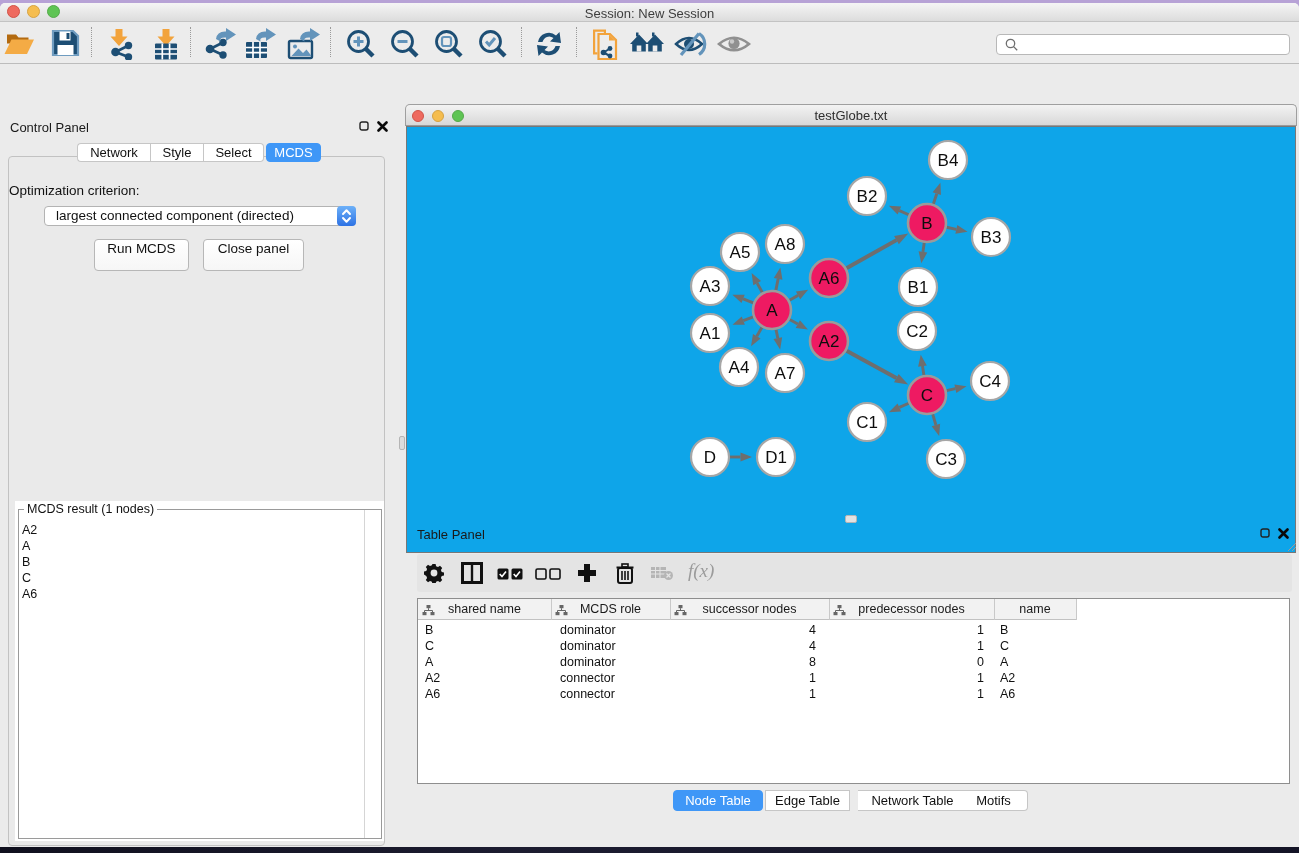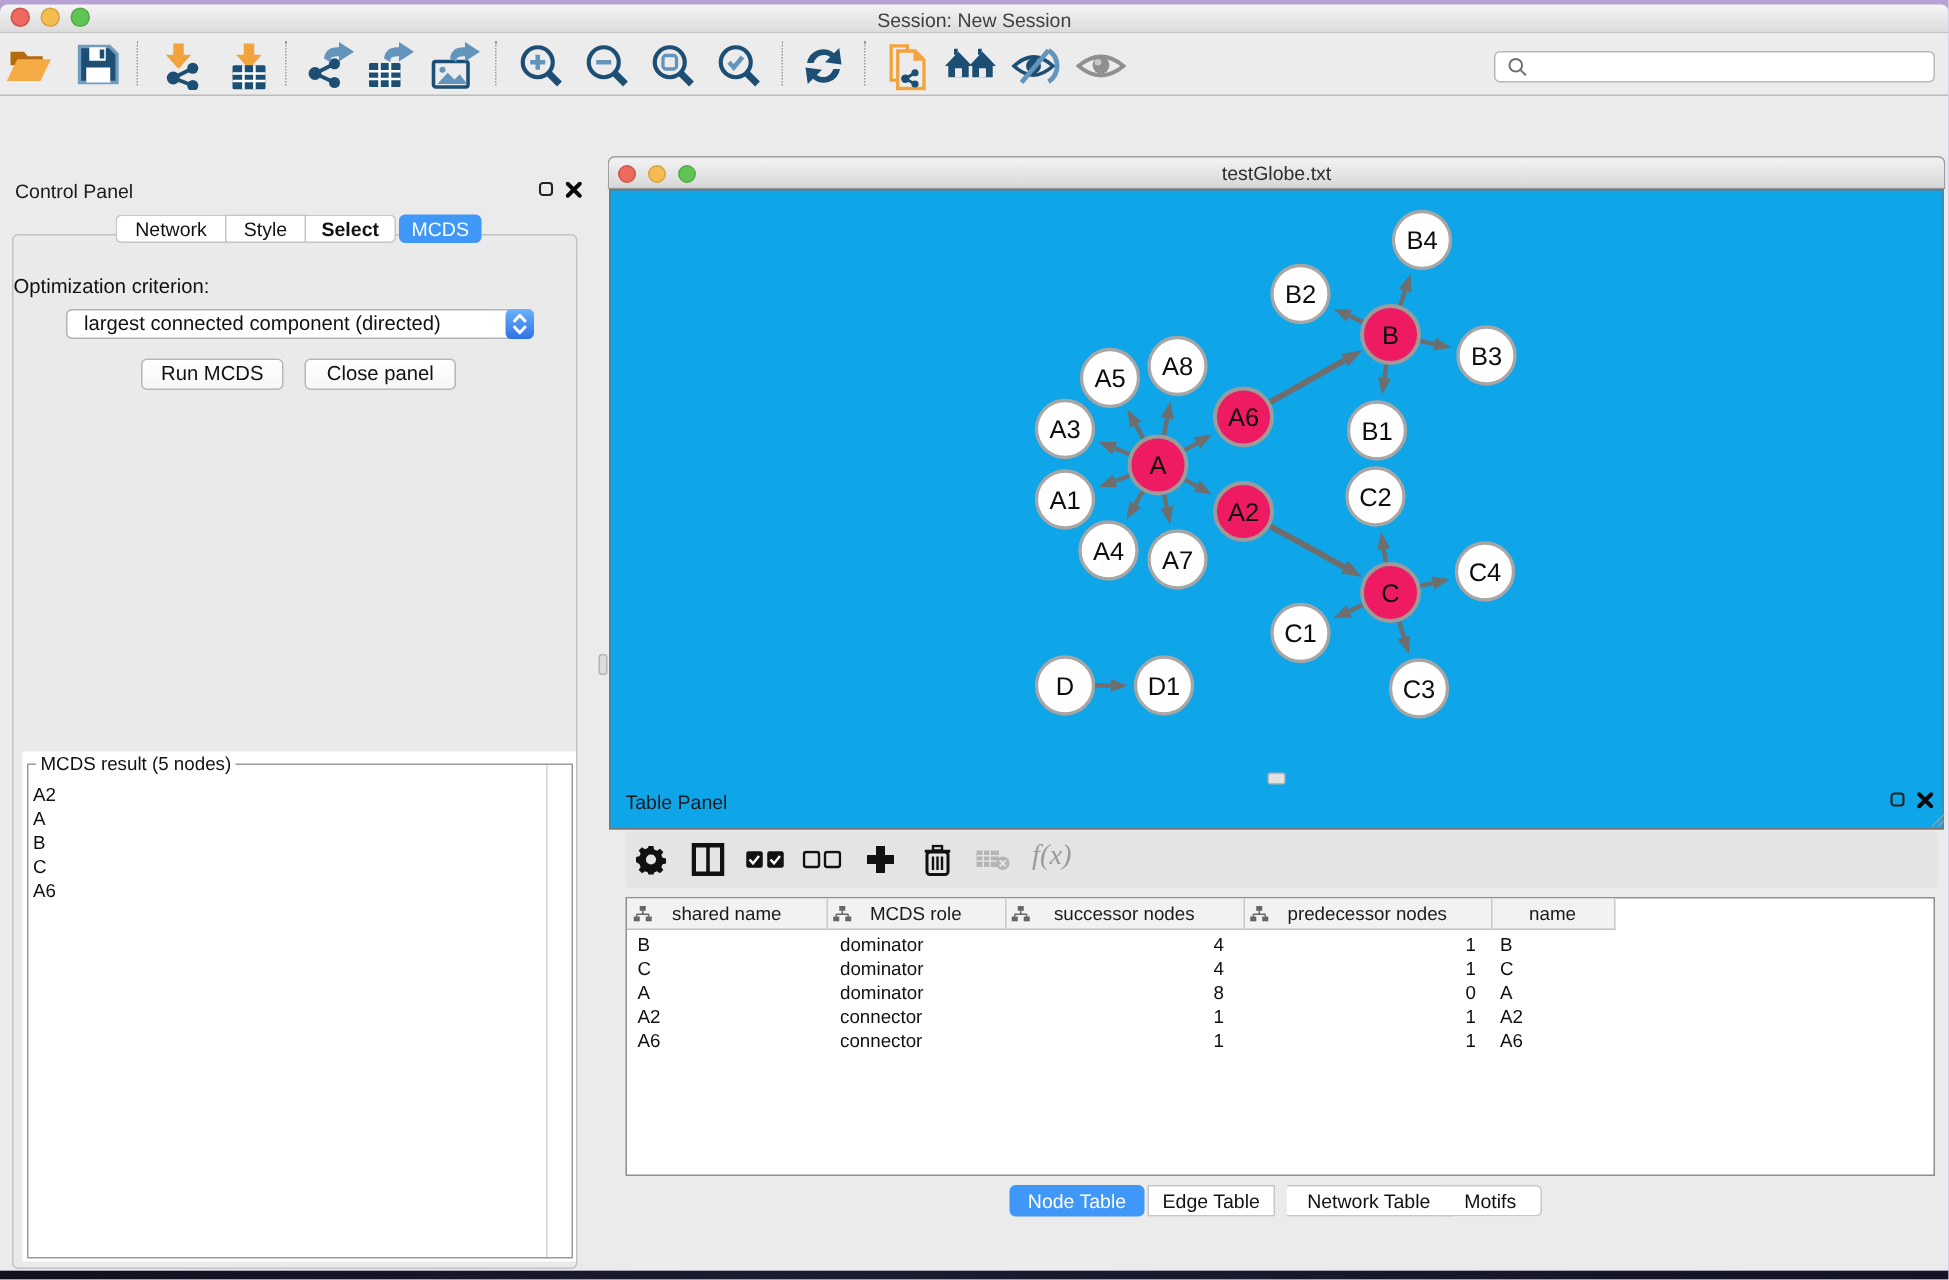--- a/index.html
+++ b/index.html
@@ -16,21 +16,21 @@
 #toolbar { position:absolute; left:0; top:19px; width:1299px; height:42px; background:#ececec; border-bottom:1px solid #bcbcbc; }
 .tbi { position:absolute; top:6px; }
 .tsep { position:absolute; top:5px; height:30px; width:0; border-left:1px dotted #9a9a9a; }
 #searchbox { position:absolute; left:996px; top:12px; width:294px; height:21px; background:#fff; border:1px solid #b8b8b8; border-radius:4px; }
 
 .paneltitle { font-size:13px; color:#1a1a1a; }
 .seg { position:absolute; height:19px; background:#fff; border:1px solid #c6c6c6; font-size:13px; color:#111; text-align:center; line-height:17px; z-index:3; }
 #cp-content { position:absolute; left:8px; top:45px; width:377px; height:690px; background:#eaeaea; border:1px solid #c2c2c2; border-radius:4px; }
 #dropdown { position:absolute; left:35px; top:49px; width:312px; height:20px; background:#fff; border:1px solid #b3b3b3; border-radius:4px; font-size:13.5px; color:#111; line-height:18px; padding-left:11px; }
 #dd-step { position:absolute; right:-1px; top:-1px; width:19px; height:20px; border-radius:4px; background:linear-gradient(#6db1f9,#2d72e4); }
-.btn { position:absolute; height:21px; background:linear-gradient(#ffffff,#f6f6f6); border:1px solid #b7b7b7; border-radius:4px; font-size:13.5px; color:#111; text-align:center; line-height:18px; }
+.btn { position:absolute; height:32px; background:linear-gradient(#ffffff,#f6f6f6); border:1px solid #b7b7b7; border-radius:4px; font-size:13.5px; color:#111; text-align:center; line-height:18px; }
 #mcdsbox { position:absolute; left:6px; top:344px; width:369px; height:340px; background:#fff; }
 #mcdsborder { position:absolute; left:3px; top:8px; width:364px; height:330px; border:1px solid #9a9a9a; }
 #mcdslegend { position:absolute; left:9px; top:1px; background:#fff; padding:0 3px; font-size:12.5px; color:#111; }
 .mitem { position:absolute; left:7px; font-size:12.5px; color:#111; }
 
 #netwin { position:absolute; left:405px; top:61px; width:892px; height:449px;margin-top:40px; }
 #nettitle { position:absolute; left:0; top:0; width:892px; height:22px; background:linear-gradient(#f3f3f3,#d8d8d8); border:1px solid #9f9f9f; border-bottom:1px solid #9a9a9a; border-radius:5px 5px 0 0; }
 #netbody { position:absolute; left:1px; top:22px; width:890px; height:427px; background:#0ea5e9; border:1px solid #777;text-align:center; }
 
 #tablepanel { position:absolute; left:405px; top:519px; width:894px; height:292px; }
@@ -187,40 +187,40 @@
     <div class="paneltitle abs" style="left:10px;top:9px;">Control Panel</div>
     <svg class="abs" style="left:359px;top:10px;" width="10" height="10" viewBox="0 0 10 10">
         <rect x="1" y="1" width="8" height="8" rx="2" fill="none" stroke="#222" stroke-width="1.4"></rect>
       </svg>
     <svg class="abs" style="left:377px;top:10px;" width="11" height="11" viewBox="0 0 11 11">
         <path d="M1.5 1.5 L9.5 9.5 M9.5 1.5 L1.5 9.5" stroke="#0a0a0a" stroke-width="2.6" stroke-linecap="round"></path>
       </svg>
 
     <div class="seg" style="left:77px;top:31.5px;width:73px;border-radius:4px 0 0 4px;border-right:0;">Network</div>
     <div class="seg" style="left:150px;top:31.5px;width:54px;">Style</div>
-    <div class="seg" style="left:204px;top:31.5px;width:60px;border-left:0;border-radius:0 4px 4px 0;font-weight:bold;">Select</div>
+    <div class="seg" style="left:204px;top:31.5px;width:60px;border-left:0;border-radius:0 4px 4px 0;">Select</div>
     <div class="seg" style="left:266px;top:31.5px;width:55px;background:#3f97f7;border-color:#3f97f7;color:#fff;border-radius:4px;">MCDS</div>
 
     <div id="cp-content">
       <div class="abs" style="left:0;top:26px;width:100%;text-align:left;font-size:13.5px;color:#111;">Optimization criterion:</div>
       <div id="dropdown">largest connected component (directed)
         <div id="dd-step">
           <svg width="19" height="20" viewBox="0 0 19 20">
               <path d="M6 8 L9.5 4.2 L13 8" fill="none" stroke="#fff" stroke-width="2" stroke-linecap="round" stroke-linejoin="round"></path>
               <path d="M6 12 L9.5 15.8 L13 12" fill="none" stroke="#fff" stroke-width="2" stroke-linecap="round" stroke-linejoin="round"></path>
             </svg>
         </div>
       </div>
       <div class="btn" style="left:85px;top:82px;width:95px;">Run MCDS</div>
       <div class="btn" style="left:194px;top:82px;width:101px;">Close panel</div>
       <div id="mcdsbox">
         <div id="mcdsborder">
           <div class="abs" style="left:345px;top:0;width:0;height:328px;border-left:1px solid #d5d5d5;"></div>
         </div>
-        <div id="mcdslegend">MCDS result (5 nodes)</div>
+        <div id="mcdslegend">MCDS result (1 nodes)</div>
         <div class="mitem" style="top:22px;">A2</div>
         <div class="mitem" style="top:38px;">A</div>
         <div class="mitem" style="top:54px;">B</div>
         <div class="mitem" style="top:70px;">C</div>
         <div class="mitem" style="top:86px;">A6</div>
       </div>
     </div>
   </div>
 
   <div class="abs" style="left:399px;top:433px;width:6px;height:14px;background:#dcdcdc;border:1px solid #b5b5b5;border-radius:2px;"></div>

